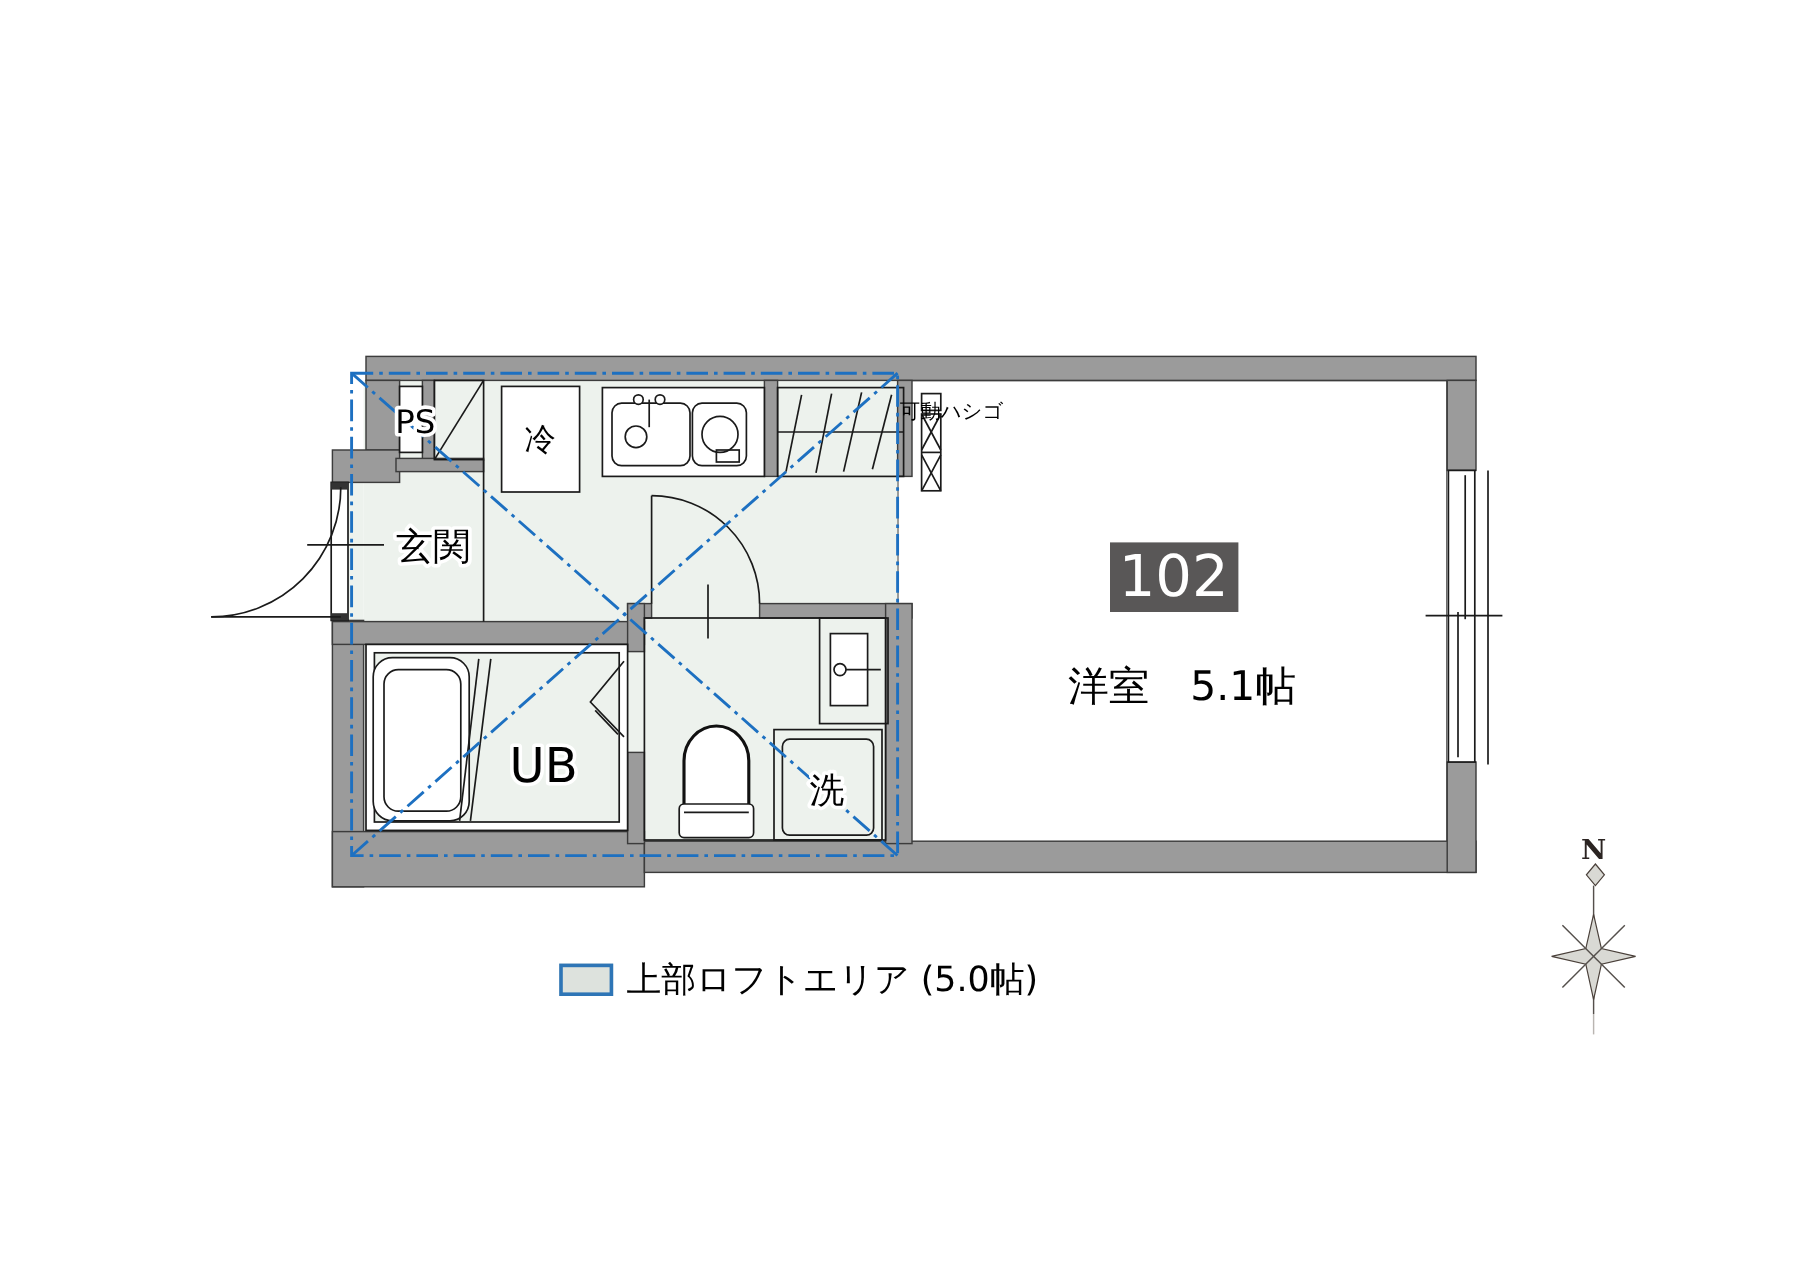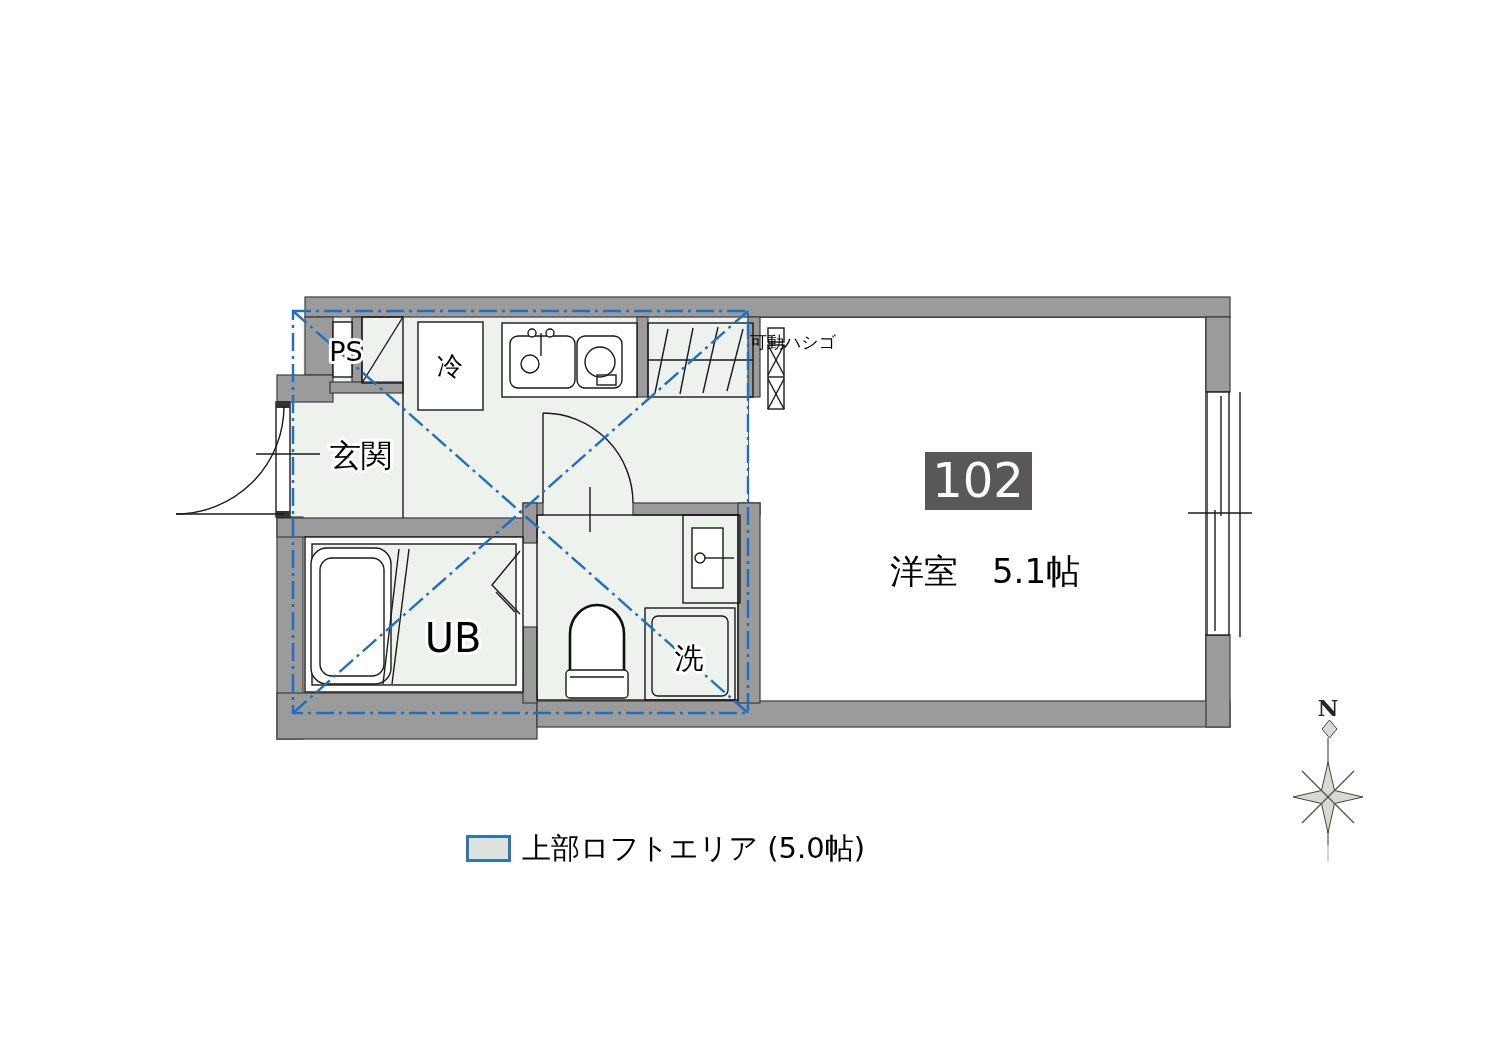--- a/index.html
+++ b/index.html
@@ -15,21 +15,21 @@
   .fx{fill:#ffffff;stroke:#1a1a1a;stroke-width:1.4;}
   .loftline{stroke:#1d70c1;stroke-width:2.4;fill:none;stroke-dasharray:18 5 3 5;}
   .lbl{fill:#000000;stroke:#ffffff;stroke-width:6;paint-order:stroke;stroke-linejoin:round;
        font-family:"DejaVu Sans","Liberation Sans",sans-serif;text-anchor:middle;}
   .lbl-plain{fill:#000000;font-family:"DejaVu Sans","Liberation Sans",sans-serif;text-anchor:middle;}
   .badge-num{font-family:"DejaVu Sans","Liberation Sans",sans-serif;text-anchor:middle;}
   .north{fill:#2b2422;font-family:"DejaVu Serif","Liberation Serif",serif;font-weight:bold;
          font-size:23px;text-anchor:middle;}
   .compass-shape{fill:#d9d9d4;stroke:#4a403a;stroke-width:1;}
   .compass-ln{stroke:#55504c;stroke-width:1.2;fill:none;}
-  .legend{position:absolute;left:466px;top:834px;display:flex;align-items:center;gap:11px;text-align:right;}
+  .legend{position:absolute;left:466px;top:802px;display:flex;align-items:center;gap:11px;text-align:right;}
   .legend-swatch{display:inline-block;width:45px;height:27px;box-sizing:border-box;
                  border:3px solid #2e75b6;background:#dde2dd;}
   .legend-label{font-size:29px;color:#000;line-height:1;}
 </style>
 </head>
 <body>
 
 <div class="canvas">
 <svg width="1500" height="1060" viewBox="0 0 1500 1060">
 

